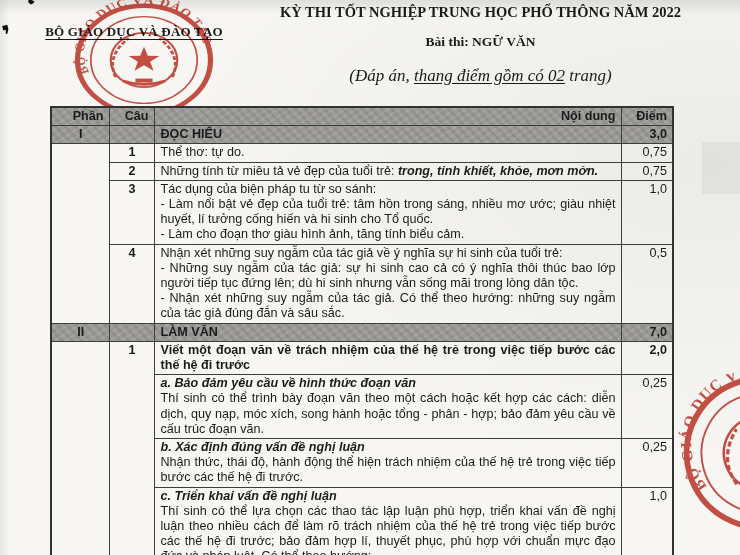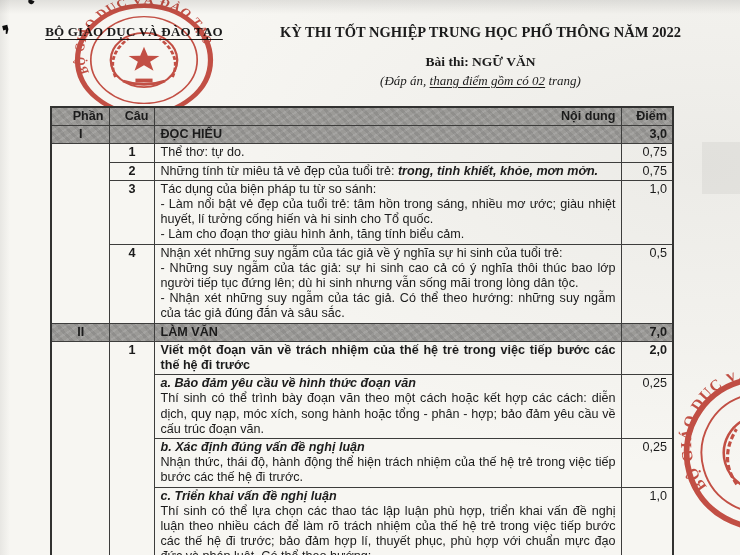--- a/index.html
+++ b/index.html
@@ -17,26 +17,26 @@
   .corner-dot{position:absolute;left:28px;top:0px;width:6px;height:4px;background:#111;
         border-radius:0 0 3px 3px;transform:rotate(20deg);}
   .smudge{position:absolute;right:0;top:142px;width:38px;height:52px;background:rgba(90,90,88,.07);}
 
   
   .hdr-left{position:absolute;left:28px;top:24px;width:212px;text-align:center;
         font-family:"Liberation Serif","DejaVu Serif",serif;}
   .hdr-left .l1{font-weight:bold;font-size:13px;letter-spacing:.2px;
         text-decoration:underline;text-underline-offset:3px;}
   .hdr-left .l2{font-size:13px;margin-top:7px;letter-spacing:.4px;font-weight:bold;color:#2e2e2e;}
-  .hdr-right{position:absolute;left:258px;top:24px;width:445px;text-align:center;
+  .hdr-right{position:absolute;left:258px;top:4px;width:445px;text-align:center;
         font-family:"Liberation Serif","DejaVu Serif",serif;}
   .hdr-right .l1{font-weight:bold;font-size:14.5px;}
   .hdr-right .l2{font-weight:bold;font-size:14px;margin-top:3px;}
   .hdr-right .l3{font-weight:bold;font-size:13.5px;margin-top:13px;}
-  .hdr-right .l4{font-style:italic;font-size:13px;margin-top:3px;}
+  .hdr-right .l4{font-style:italic;font-size:17px;margin-top:16px;}
   .hdr-right .l4 .u{text-decoration:underline;text-underline-offset:2px;}
 
   
   .stamp{position:absolute;mix-blend-mode:multiply;opacity:.88;pointer-events:none;}
   .stamp1{left:68px;top:-2px;width:152px;height:124px;}
   .stamp2{left:676px;top:368px;width:170px;height:170px;transform:rotate(-16deg);}
 
   
   table.answers{position:absolute;left:50px;top:106px;border-collapse:collapse;
         table-layout:fixed;width:622px;font-size:12.6px;line-height:15.2px;}

